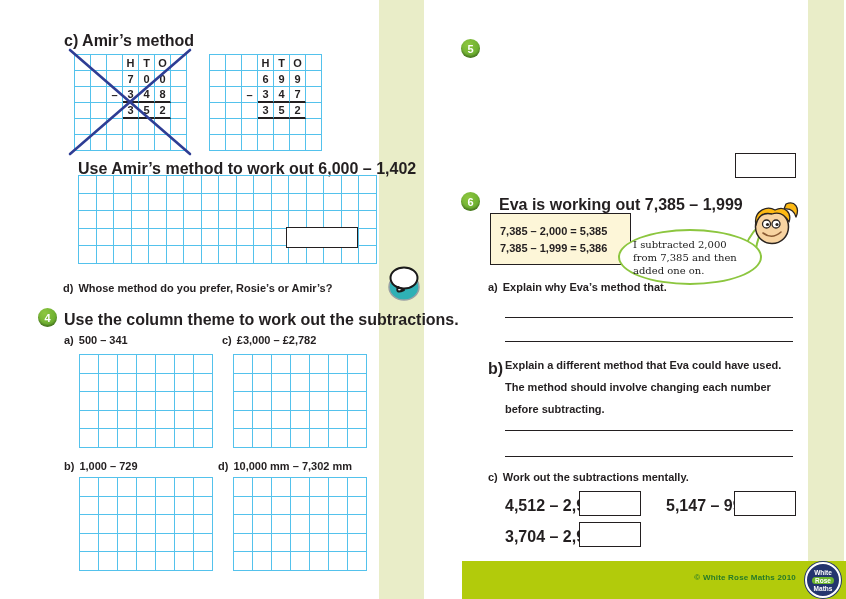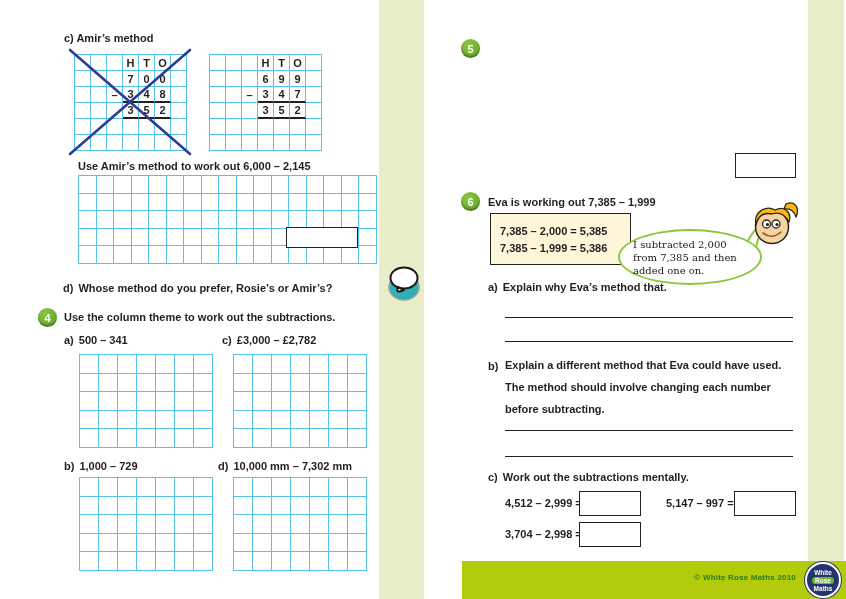--- a/index.html
+++ b/index.html
@@ -1,21 +1,21 @@
 <!DOCTYPE html>
 <html><head>
 <meta charset="utf-8">
 <style>
   html,body{margin:0;padding:0;background:#fff;}
   .page{position:relative;width:846px;height:599px;background:#fff;overflow:hidden;
         font-family:"Liberation Sans",sans-serif;color:#231f20;outline:1px solid #e2e2e2;}
   .band{position:absolute;top:0;height:599px;background:#e9edc8;}
   .band.mid{left:379px;width:45px;}
   .band.rgt{left:808px;width:36px;}
-  .txt{position:absolute;font-size:11px;font-weight:600;white-space:nowrap;}
+  .txt{position:absolute;font-size:16px;font-weight:600;white-space:nowrap;}
   .b{font-weight:700;}
   .prompt{position:absolute;font-size:11px;display:flex;gap:5px;white-space:nowrap;}
   .prompt .lbl{font-weight:700;}
   .prompt .tx{font-weight:600;}
   
   .gridwrap{position:absolute;}
   .wgrid{display:grid;border-left:1px solid #54c2ec;border-top:1px solid #54c2ec;}
   .gcell{border-right:1px solid #54c2ec;border-bottom:1px solid #54c2ec;display:flex;
          align-items:center;justify-content:center;font-size:11px;font-weight:700;}
   .gcell.ul{border-bottom:2px solid #231f20;}
@@ -156,21 +156,21 @@
         <div class="gcell"></div>
         <div class="gcell"></div>
         <div class="gcell"></div>
         <div class="gcell"></div>
         <div class="gcell"></div>
         <div class="gcell"></div>
         <div class="gcell"></div>
       </div>
   </div>
 
-  <div class="txt" style="left:78px;top:160px;">Use Amir’s method to work out 6,000 – 2,145</div>
+  <div class="txt" style="left:78px;top:160px;">Use Amir’s method to work out 6,000 – 1,402</div>
 
   <div class="gridwrap" style="left:78px;top:175px;">
     <div class="wgrid" style="grid-template-columns: repeat(17, 17.5px); grid-template-rows: repeat(5, 17.6px);">
         <div class="gcell"></div>
         <div class="gcell"></div>
         <div class="gcell"></div>
         <div class="gcell"></div>
         <div class="gcell"></div>
         <div class="gcell"></div>
         <div class="gcell"></div>
@@ -441,21 +441,21 @@
   <svg class="midicon" width="38" height="40" viewBox="0 0 38 40">
     <ellipse cx="19" cy="24" rx="15" ry="13" fill="#2fb0b5" stroke="#9aa0a4" stroke-width="1.5"></ellipse>
     <ellipse cx="19" cy="15" rx="13.5" ry="10.5" fill="#ffffff" stroke="#1a1a1a" stroke-width="2"></ellipse>
     <path d="M13,24 Q10,31 19,27 Z" fill="#ffffff" stroke="#1a1a1a" stroke-width="2" stroke-linejoin="round"></path>
   </svg>
 
   <div class="qnum" style="left:461px;top:39px;">5</div>
   <div class="ansbox" style="left:735px;top:153px;width:59px;height:23px;"></div>
 
   <div class="qnum" style="left:461px;top:192px;">6</div>
-  <div class="txt" style="left:488px;top:196px;">Eva is working out 7,385 – 1,999</div>
+  <div class="txt" style="left:499px;top:196px;">Eva is working out 7,385 – 1,999</div>
 
   <div class="workbox">
     <span>7,385 – 2,000 = 5,385</span>
     <span>7,385 – 1,999 = 5,386</span>
   </div>
 
   <svg class="btail" width="32" height="34" viewBox="0 0 32 34">
     <path d="M4,30 Q13,8 29,3 Q17,16 15,32 Z" fill="#ffffff" stroke="#8cc63f" stroke-width="2" stroke-linejoin="round"></path>
   </svg>
   <div class="bubble">

